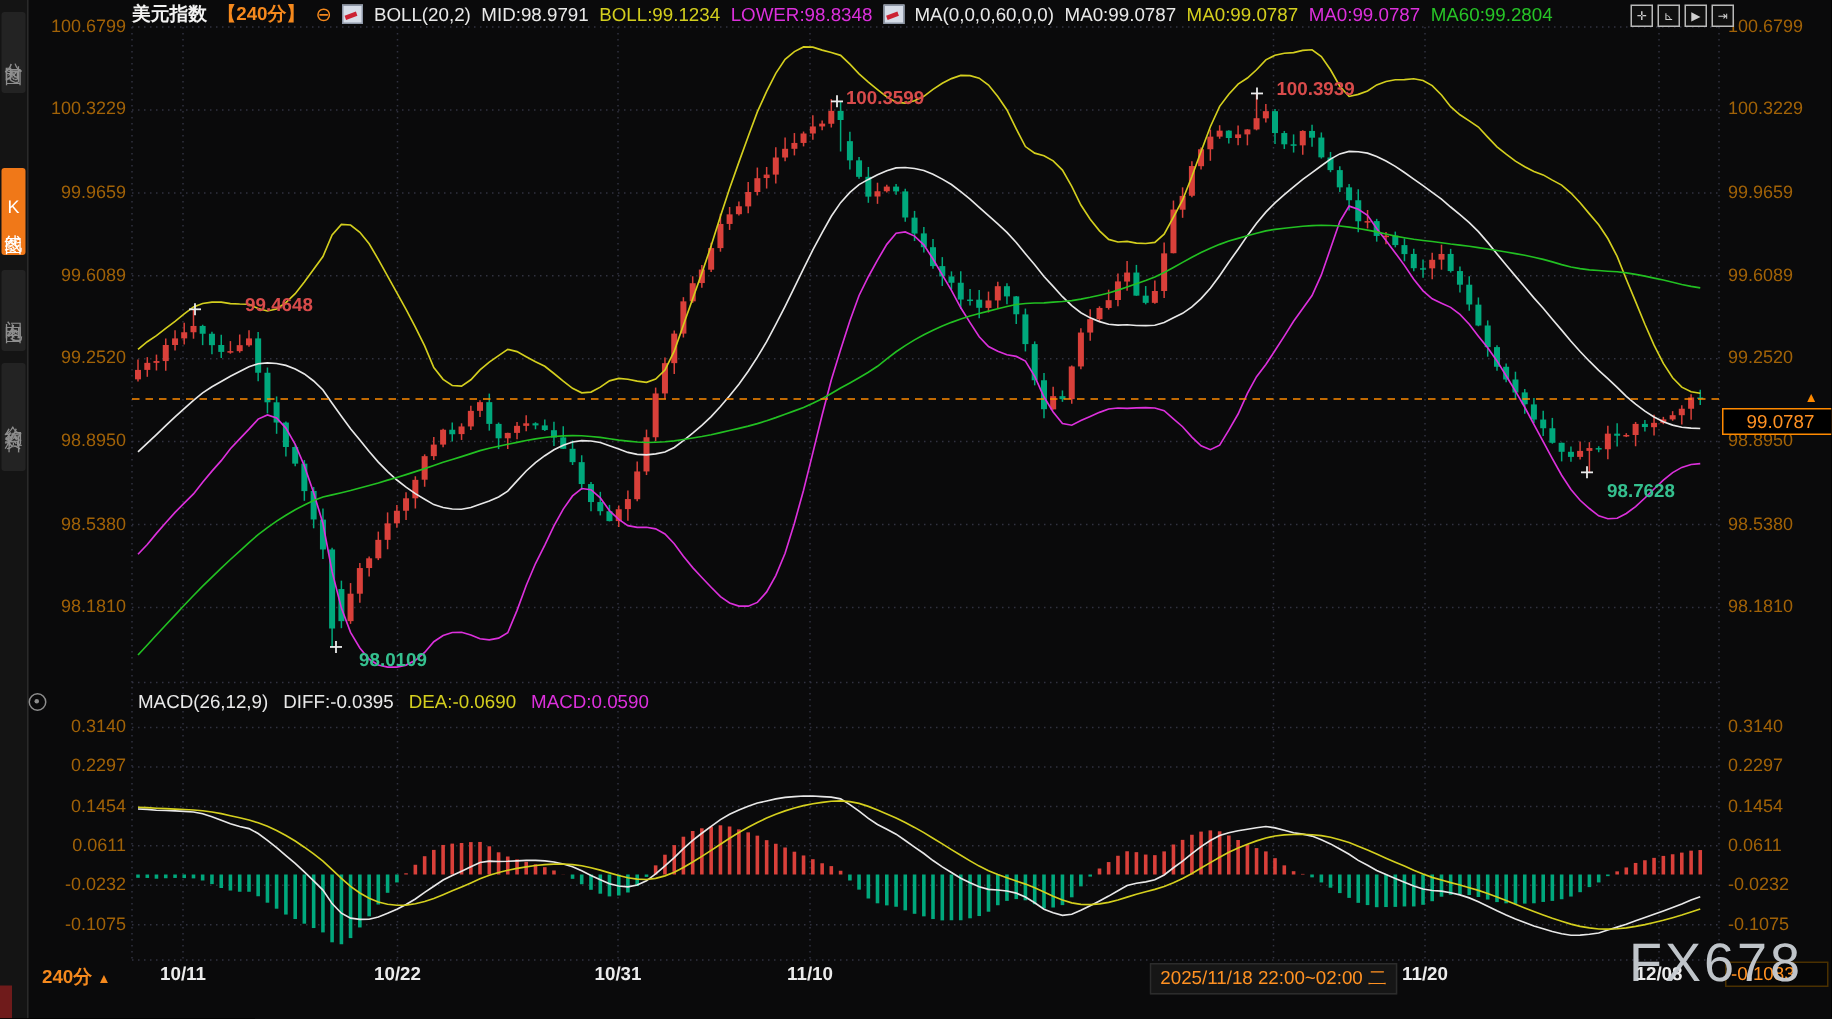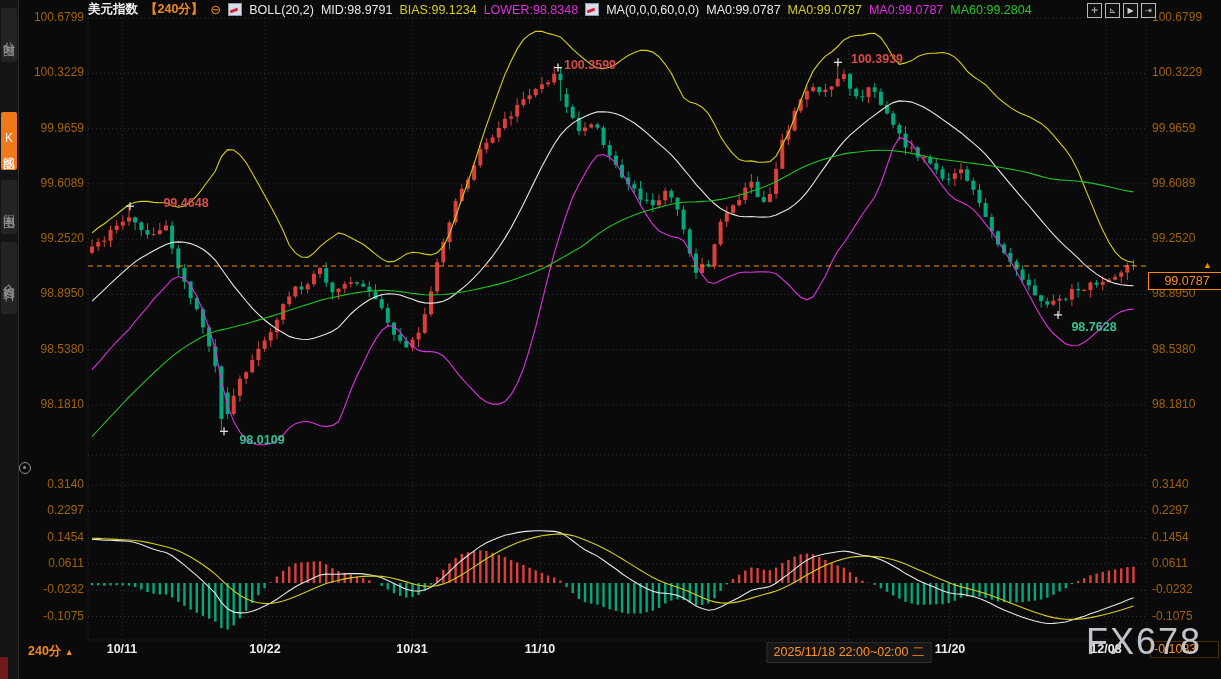--- a/index.html
+++ b/index.html
@@ -621,21 +621,21 @@
     </div>
   <div id="side-logo"></div>
 
   <div id="header">
     <span class="h-sym">美元指数</span>
     <span class="h-period">【240分】</span>
     <span class="h-circle">⊖</span>
     <span class="thumb"></span>
     <span class="c-w">BOLL(20,2)</span>
     <span class="c-w">MID:98.9791</span>
-    <span class="c-y">BIAS:99.1234</span>
+    <span class="c-y">BOLL:99.1234</span>
     <span class="c-m">LOWER:98.8348</span>
     <span class="thumb"></span>
     <span class="c-w">MA(0,0,0,60,0,0)</span>
     <span class="c-w">MA0:99.0787</span>
     <span class="c-y">MA0:99.0787</span>
     <span class="c-m">MA0:99.0787</span>
     <span class="c-g">MA60:99.2804</span>
   </div>
   <div id="hdr-icons">
       <div class="hicon">✛</div>
@@ -685,20 +685,26 @@
     </div>
   <div id="annos">
       <div class="anno" style="left: 186px; top: 203px; color: rgb(216, 75, 75);">99.4648</div>
       <div class="anno" style="left: 590px; top: 65px; color: rgb(216, 75, 75);">100.3599</div>
       <div class="anno" style="left: 877px; top: 59px; color: rgb(216, 75, 75);">100.3939</div>
       <div class="anno" style="left: 262px; top: 440px; color: rgb(53, 192, 143);">98.0109</div>
       <div class="anno" style="left: 1094px; top: 327px; color: rgb(53, 192, 143);">98.7628</div>
     </div>
 
   <div id="macd-eye"></div>
+  <div id="macd-header">
+    <span class="c-w">MACD(26,12,9)</span>
+    <span class="c-w">DIFF:-0.0395</span>
+    <span class="c-y">DEA:-0.0690</span>
+    <span class="c-m">MACD:0.0590</span>
+  </div>
 
   <div id="price-tag">99.0787</div>
   <div id="price-arrow">▲</div>
   <div id="macd-tag">-0.1083</div>
   <div id="watermark">FX678</div>
 
   <div id="period-row">
     <span>240分</span>
     <span style="font-size:9px;">▲</span>
   </div>

